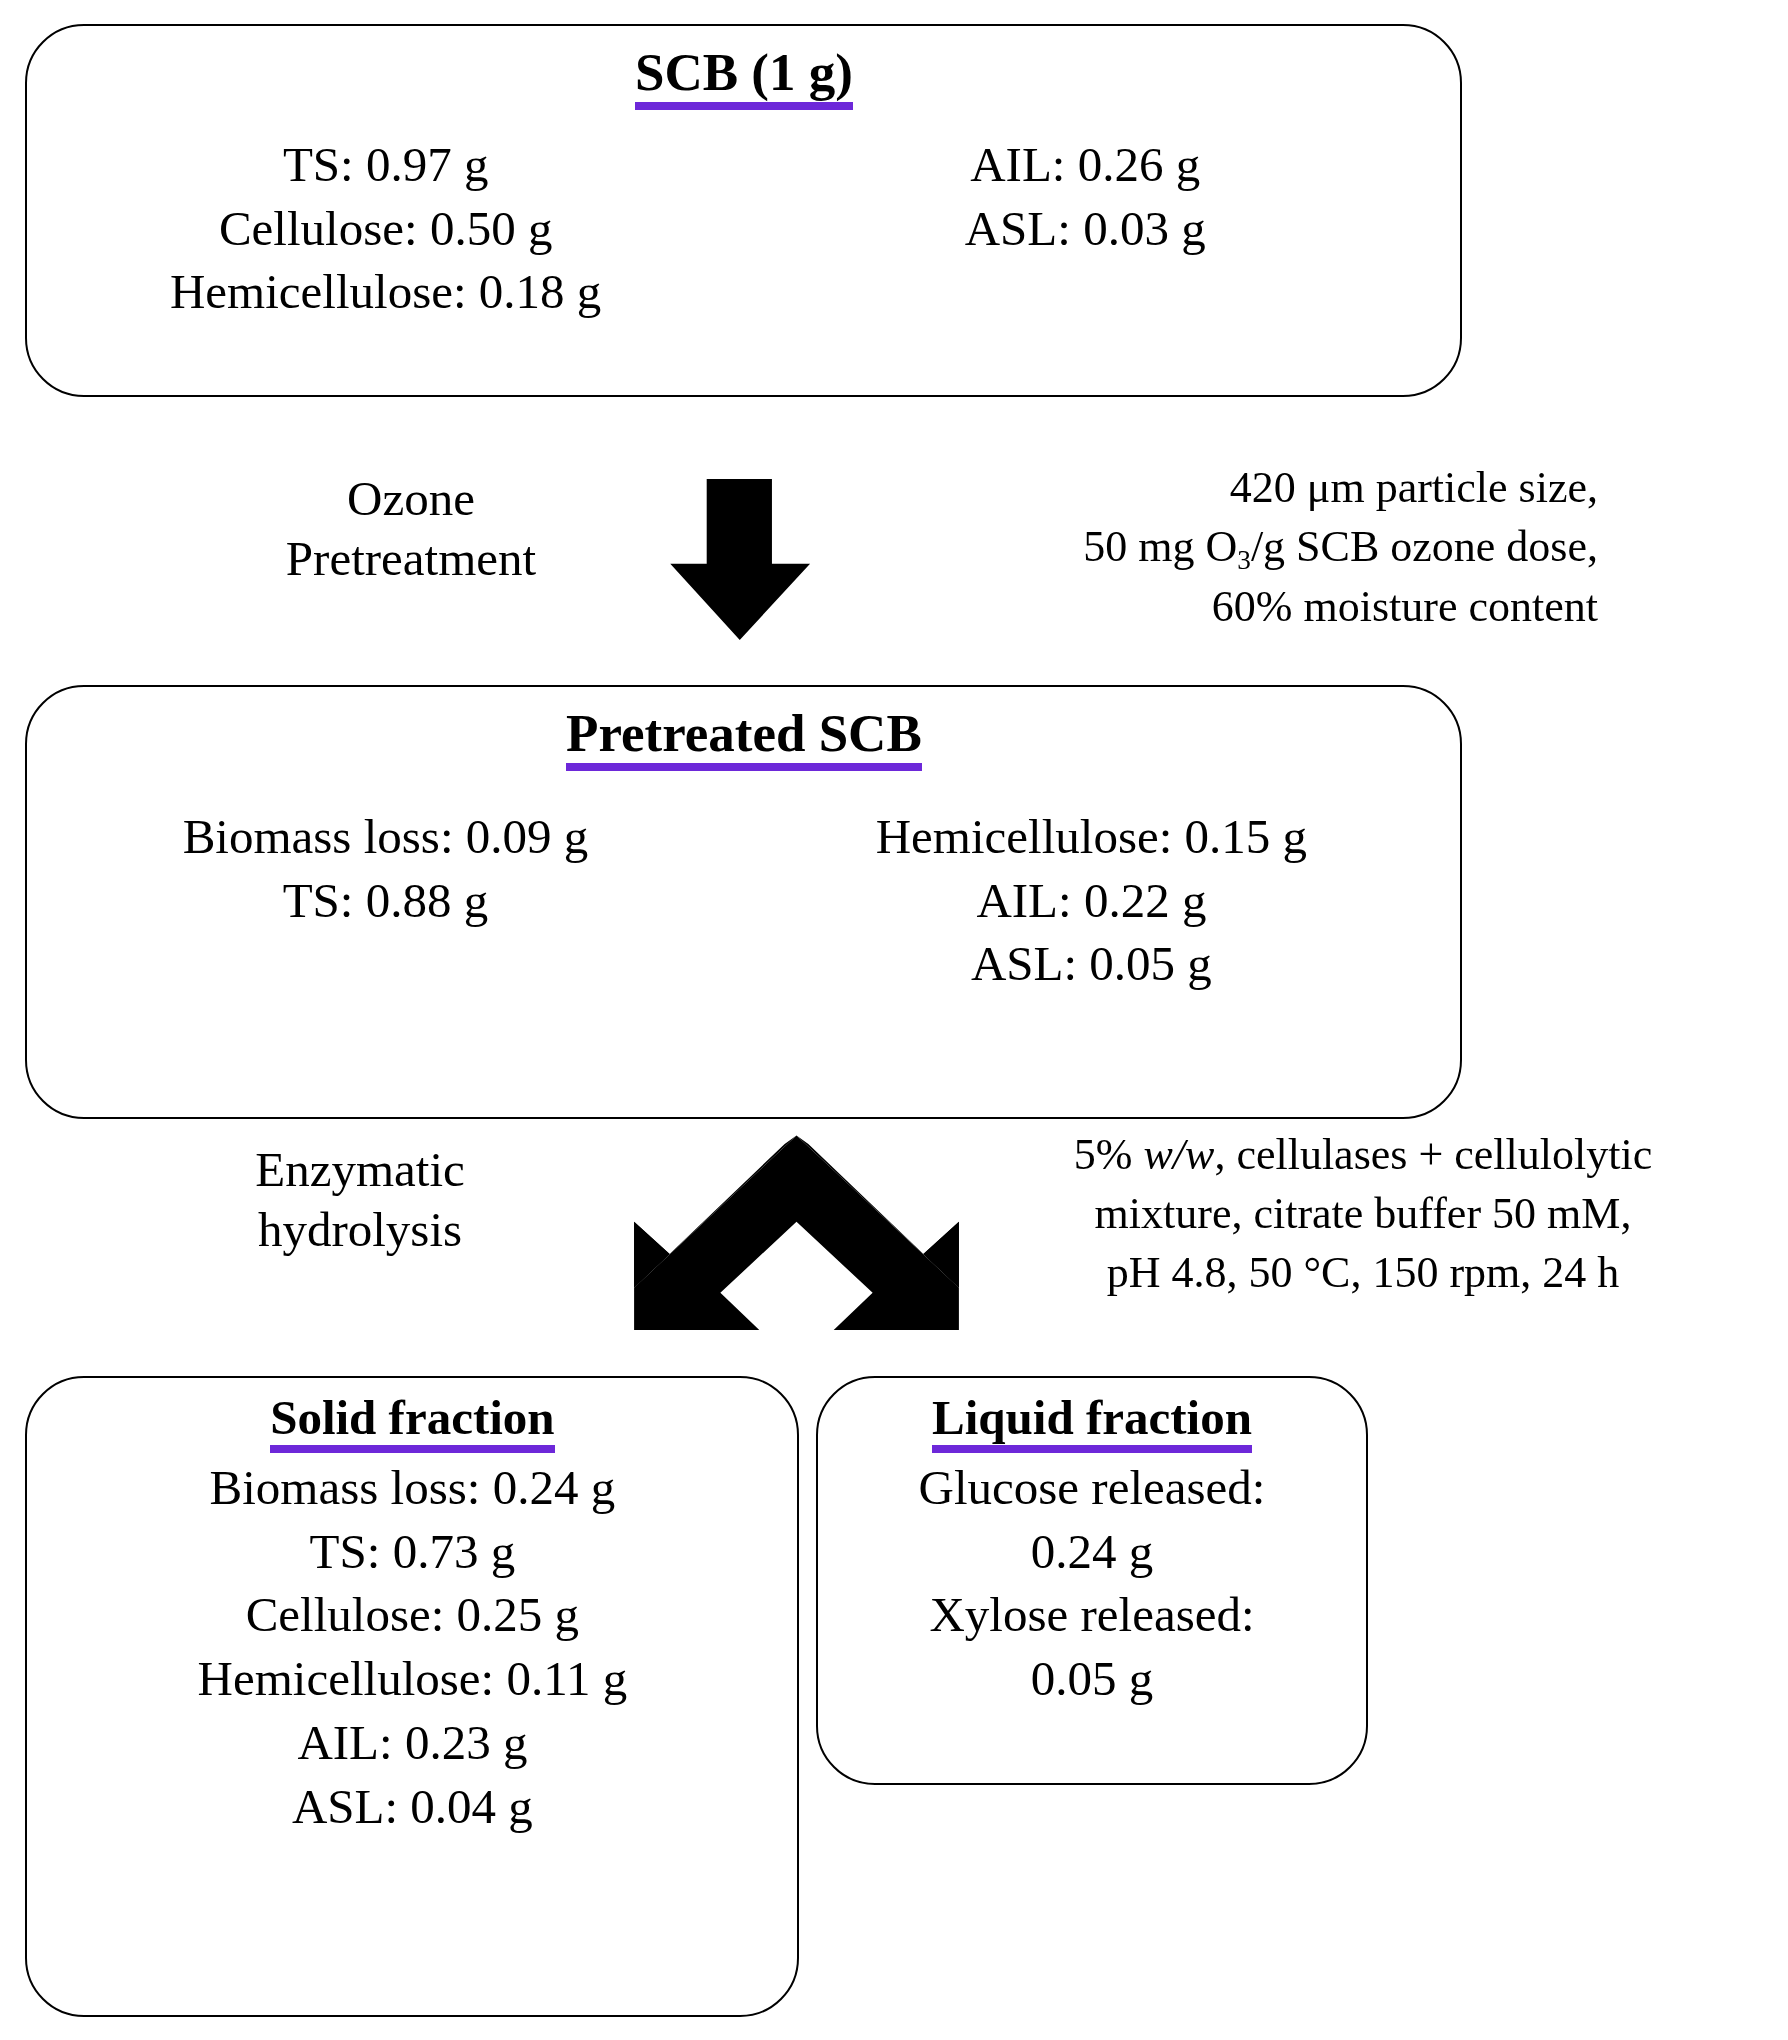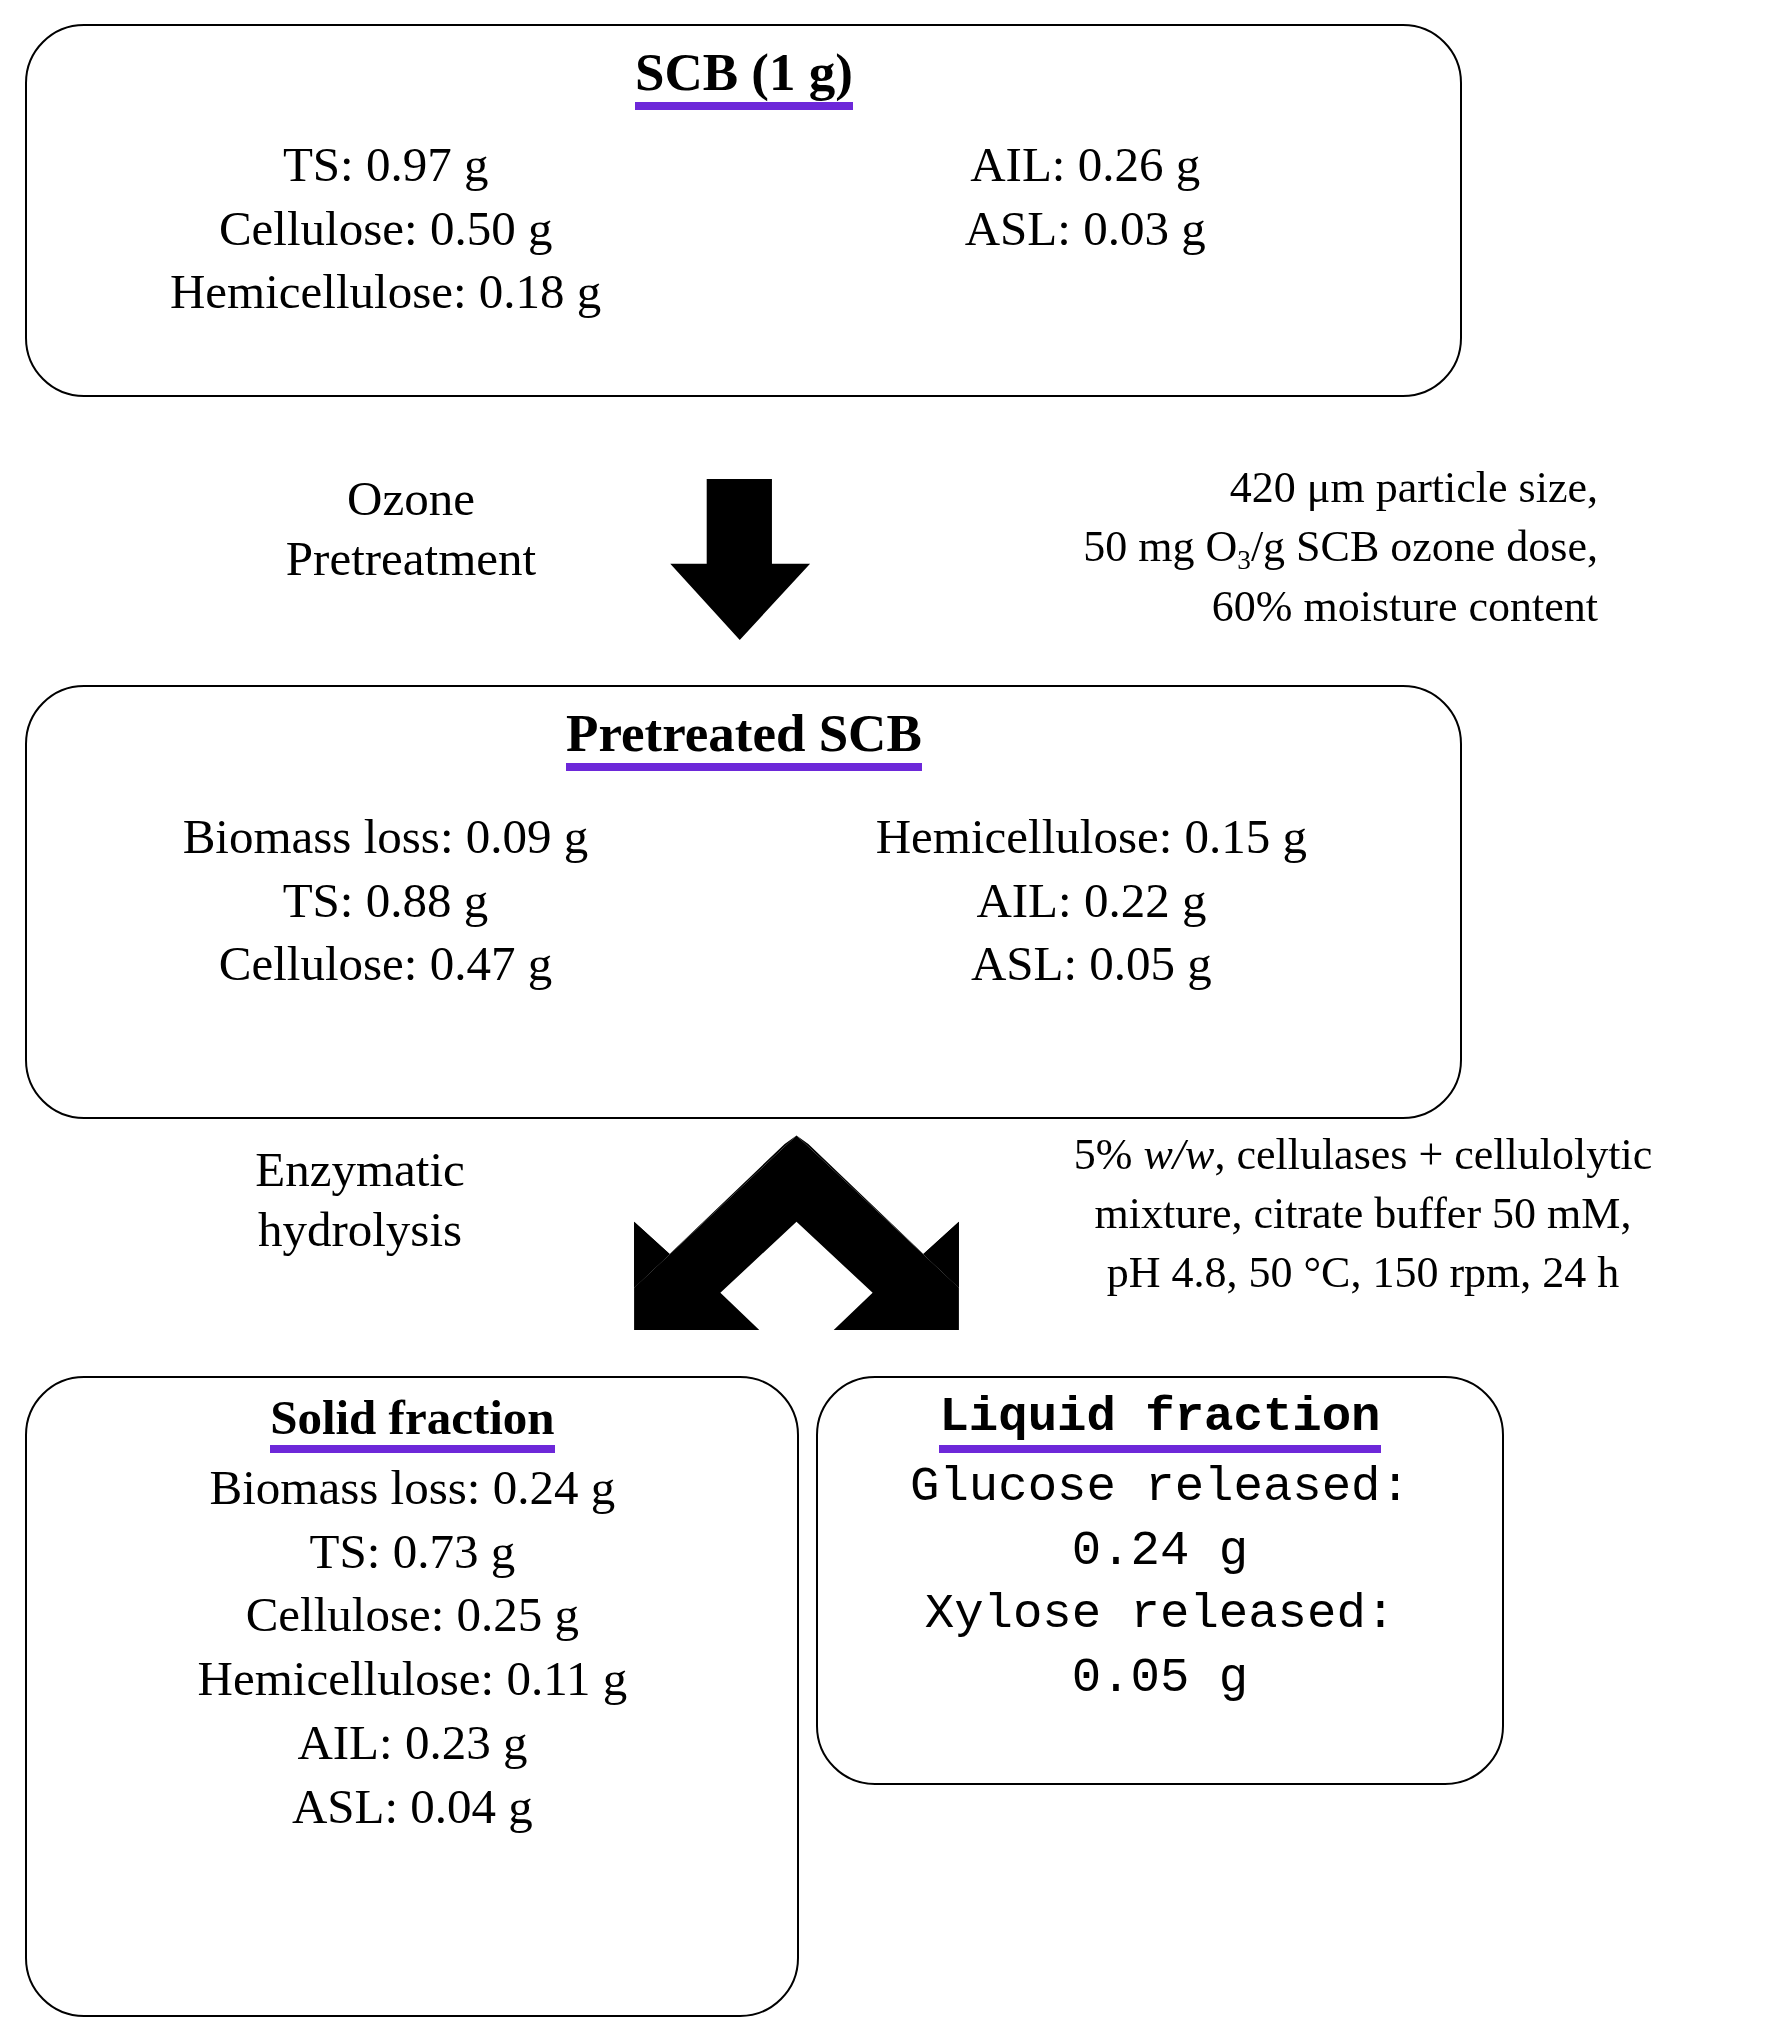--- a/index.html
+++ b/index.html
@@ -28,21 +28,21 @@
   .box {
     position: absolute;
     box-sizing: border-box;
     border: 2.5px solid #000000;
     border-radius: 59px;
     background: #ffffff;
   }
   #box-scb          { left: 25.4px;  top: 24px;   width: 1437px; height: 373px; }
   #box-pretreated   { left: 25.4px;  top: 685px;  width: 1437px; height: 434px; }
   #box-solid        { left: 25.4px;  top: 1376px; width: 774px;  height: 641px; }
-  #box-liquid       { left: 816px; top: 1376px; width: 688px;  height: 409px; font-family: Liberation Mono, monospace; }
+  #box-liquid       { left: 816px; top: 1376px; width: 552px;  height: 409px; }
 
   
   .box-title {
     text-align: center;
     font-weight: bold;
     line-height: 1.05;
   }
   .box-title .u {
     display: inline-block;
     border-bottom: 8px solid #6d28d9;
@@ -148,21 +148,20 @@
   </div>
 
   <div class="box" id="box-pretreated">
     <div class="box-title">
       <span class="u">Pretreated SCB</span>
     </div>
     <div class="cols">
       <div class="col col-left">
         <div class="line">Biomass loss: 0.09 g</div>
         <div class="line">TS: 0.88 g</div>
-        <div class="line">Cellulose: 0.47 g</div>
       </div>
       <div class="col col-right">
         <div class="line">Hemicellulose: 0.15 g</div>
         <div class="line">AIL: 0.22 g</div>
         <div class="line">ASL: 0.05 g</div>
       </div>
     </div>
   </div>
 
   <div class="side-label" id="label-enzymatic">Enzymatic

